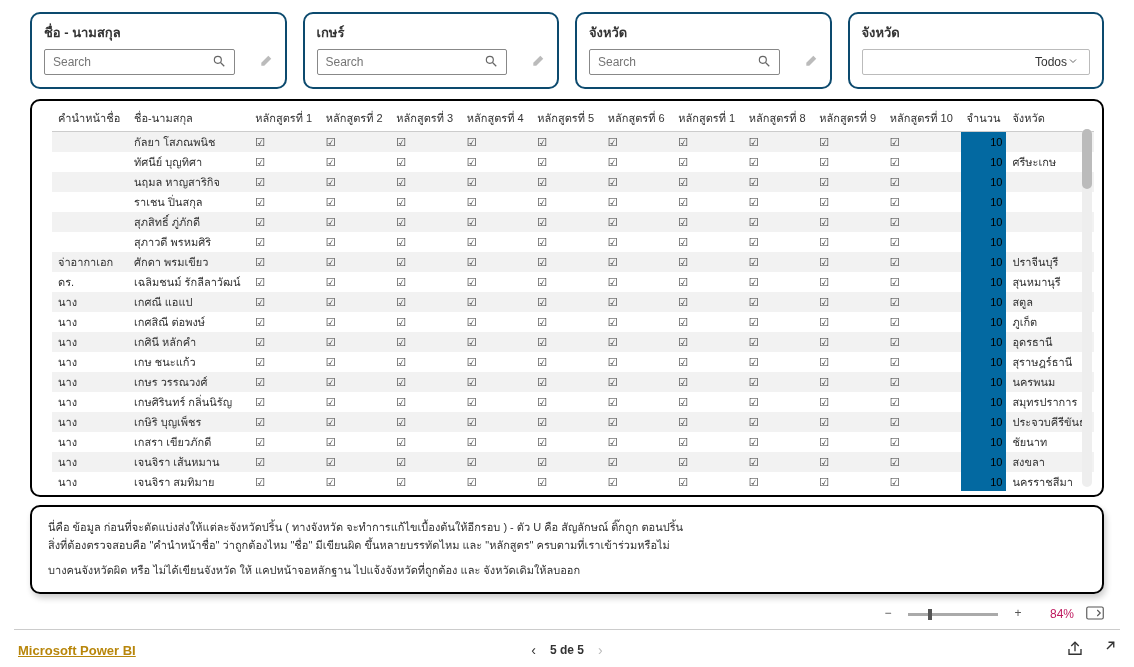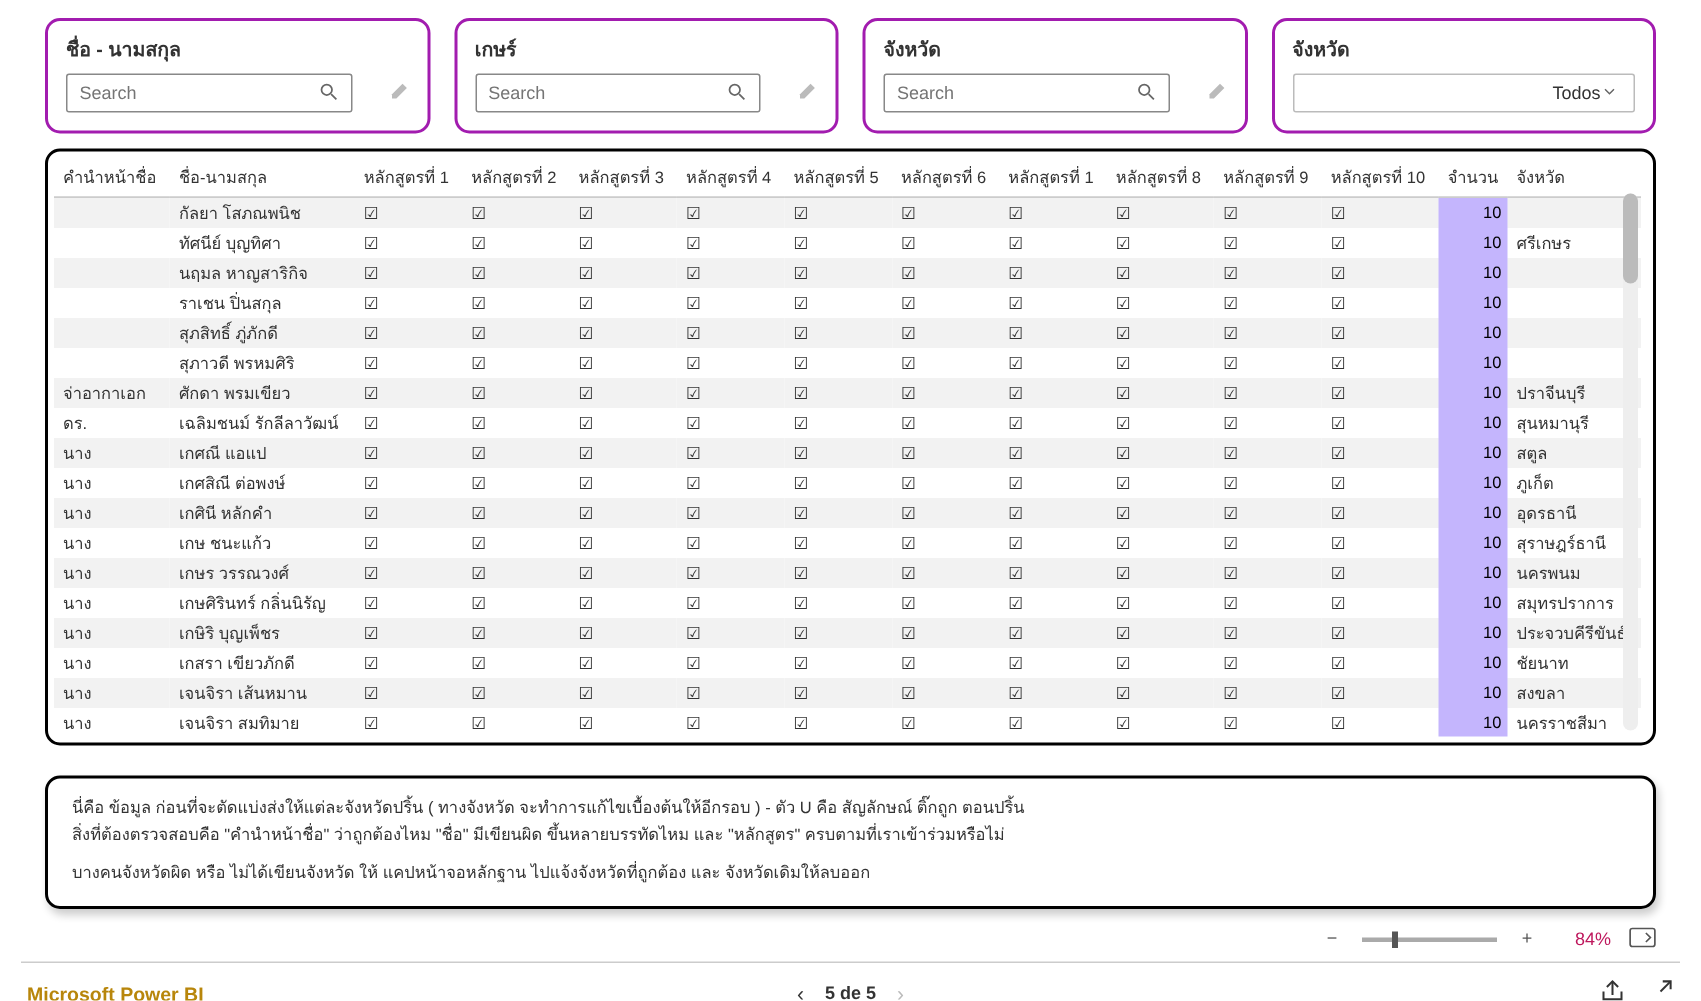--- a/index.html
+++ b/index.html
@@ -1,41 +1,41 @@
 <!DOCTYPE html>
 <html><head>
 <meta charset="utf-8">
 <style>
 * { box-sizing: border-box; margin: 0; padding: 0; }
 body { font-family: "Segoe UI", Tahoma, sans-serif; font-size: 12px; background: #fff; color: #333; width: 1134px; height: 667px; overflow: hidden; }
 .canvas { padding: 12px 30px 0 30px; }
 .filter-row { display: flex; gap: 16px; margin-bottom: 10px; }
-.filter-card { flex: 1; border: 2px solid #a21caf; border-radius: 10px; padding: 8px 12px 12px 12px; position: relative; }
+.filter-card { flex: 1; border: 2px solid #0c4a6e; border-radius: 10px; padding: 8px 12px 12px 12px; position: relative; }
 .filter-card.dropdown { flex: 1; }
 .filter-title { font-size: 13px; font-weight: 600; margin-bottom: 6px; }
 .search-wrap { display: flex; align-items: center; gap: 24px; }
 .search-box { flex: 1; border: 1px solid #888; height: 26px; display: flex; align-items: center; padding: 0 8px; border-radius: 2px; }
 .search-box input { border: none; outline: none; flex: 1; font-size: 12px; background: transparent; }
 .search-icon svg { width: 14px; height: 14px; stroke: #666; fill: none; }
 .eraser-icon svg { width: 14px; height: 14px; fill: #999; }
 .dropdown-box { border: 1px solid #bbb; height: 26px; display: flex; align-items: center; justify-content: flex-end; padding: 0 10px; border-radius: 2px; cursor: pointer; }
 .chev svg { width: 12px; height: 12px; stroke: #666; fill: none; }
 
 .table-card { border: 2px solid #000; border-radius: 10px; padding: 4px 8px 4px 4px; height: 398px; overflow: hidden; position: relative; }
-.table-scroll { height: 100%; overflow: hidden; position: relative; }
+.table-scroll { height: 100%; overflow: hidden; position: relative; margin-left: 16px; }
 table { border-collapse: collapse; width: 100%; font-size: 11px; }
 th { text-align: left; font-weight: 400; padding: 4px 6px; border-bottom: 1px solid #ccc; white-space: nowrap; color: #333; font-size: 11px; }
 td { padding: 1px 6px; white-space: nowrap; font-size: 11px; height: 17px; }
 tbody tr:nth-child(odd) { background: #f2f2f2; }
 tbody tr:nth-child(even) { background: #fff; }
-.count-cell { background: #c4b5fd; color: #000; text-align: right; width: 45px; padding-right: 4px; }
+.count-cell { background: #0369a1; color: #000; text-align: right; width: 45px; padding-right: 4px; }
 .vscroll { position: absolute; right: 2px; top: 24px; bottom: 4px; width: 10px; background: #eee; border-radius: 5px; }
 .vscroll-thumb { position: absolute; top: 0; width: 100%; height: 60px; background: #bbb; border-radius: 5px; }
 
-.note-card { border: 2px solid #000; border-radius: 10px; padding: 12px 16px; margin-top: 20px; font-size: 11px; line-height: 1.6; box-shadow: 2px 4px 6px rgba(0,0,0,0.2); }
+.note-card { border: 2px solid #000; border-radius: 10px; padding: 12px 16px; margin-top: 8px; font-size: 11px; line-height: 1.6; box-shadow: 2px 4px 6px rgba(0,0,0,0.2); }
 
 .footer-controls { display: flex; align-items: center; justify-content: flex-end; gap: 12px; padding: 12px 30px 6px; }
 .zoom-btn { width: 16px; height: 16px; text-align: center; cursor: pointer; color: #555; }
 .zoom-slider { width: 90px; height: 3px; background: #aaa; position: relative; }
 .zoom-slider-thumb { position: absolute; top: -4px; left: 20px; width: 4px; height: 11px; background: #555; }
 .zoom-pct { font-size: 12px; color: #be185d; width: 36px; text-align: right; }
 .fit-icon svg { width: 18px; height: 14px; stroke: #555; fill: none; }
 
 .divider { border-top: 1px solid #ccc; margin: 0 14px; }
 
@@ -159,21 +159,21 @@
               <td>☑</td>
               <td>☑</td>
               <td>☑</td>
               <td>☑</td>
               <td>☑</td>
               <td>☑</td>
               <td>☑</td>
               <td>☑</td>
               <td>☑</td>
               <td class="count-cell">10</td>
-              <td>ศรีเกษร</td>
+              <td>ศรีษะเกษ</td>
             </tr>
             <tr>
               <td></td>
               <td>นฤมล หาญสาริกิจ</td>
               <td>☑</td>
               <td>☑</td>
               <td>☑</td>
               <td>☑</td>
               <td>☑</td>
               <td>☑</td>

